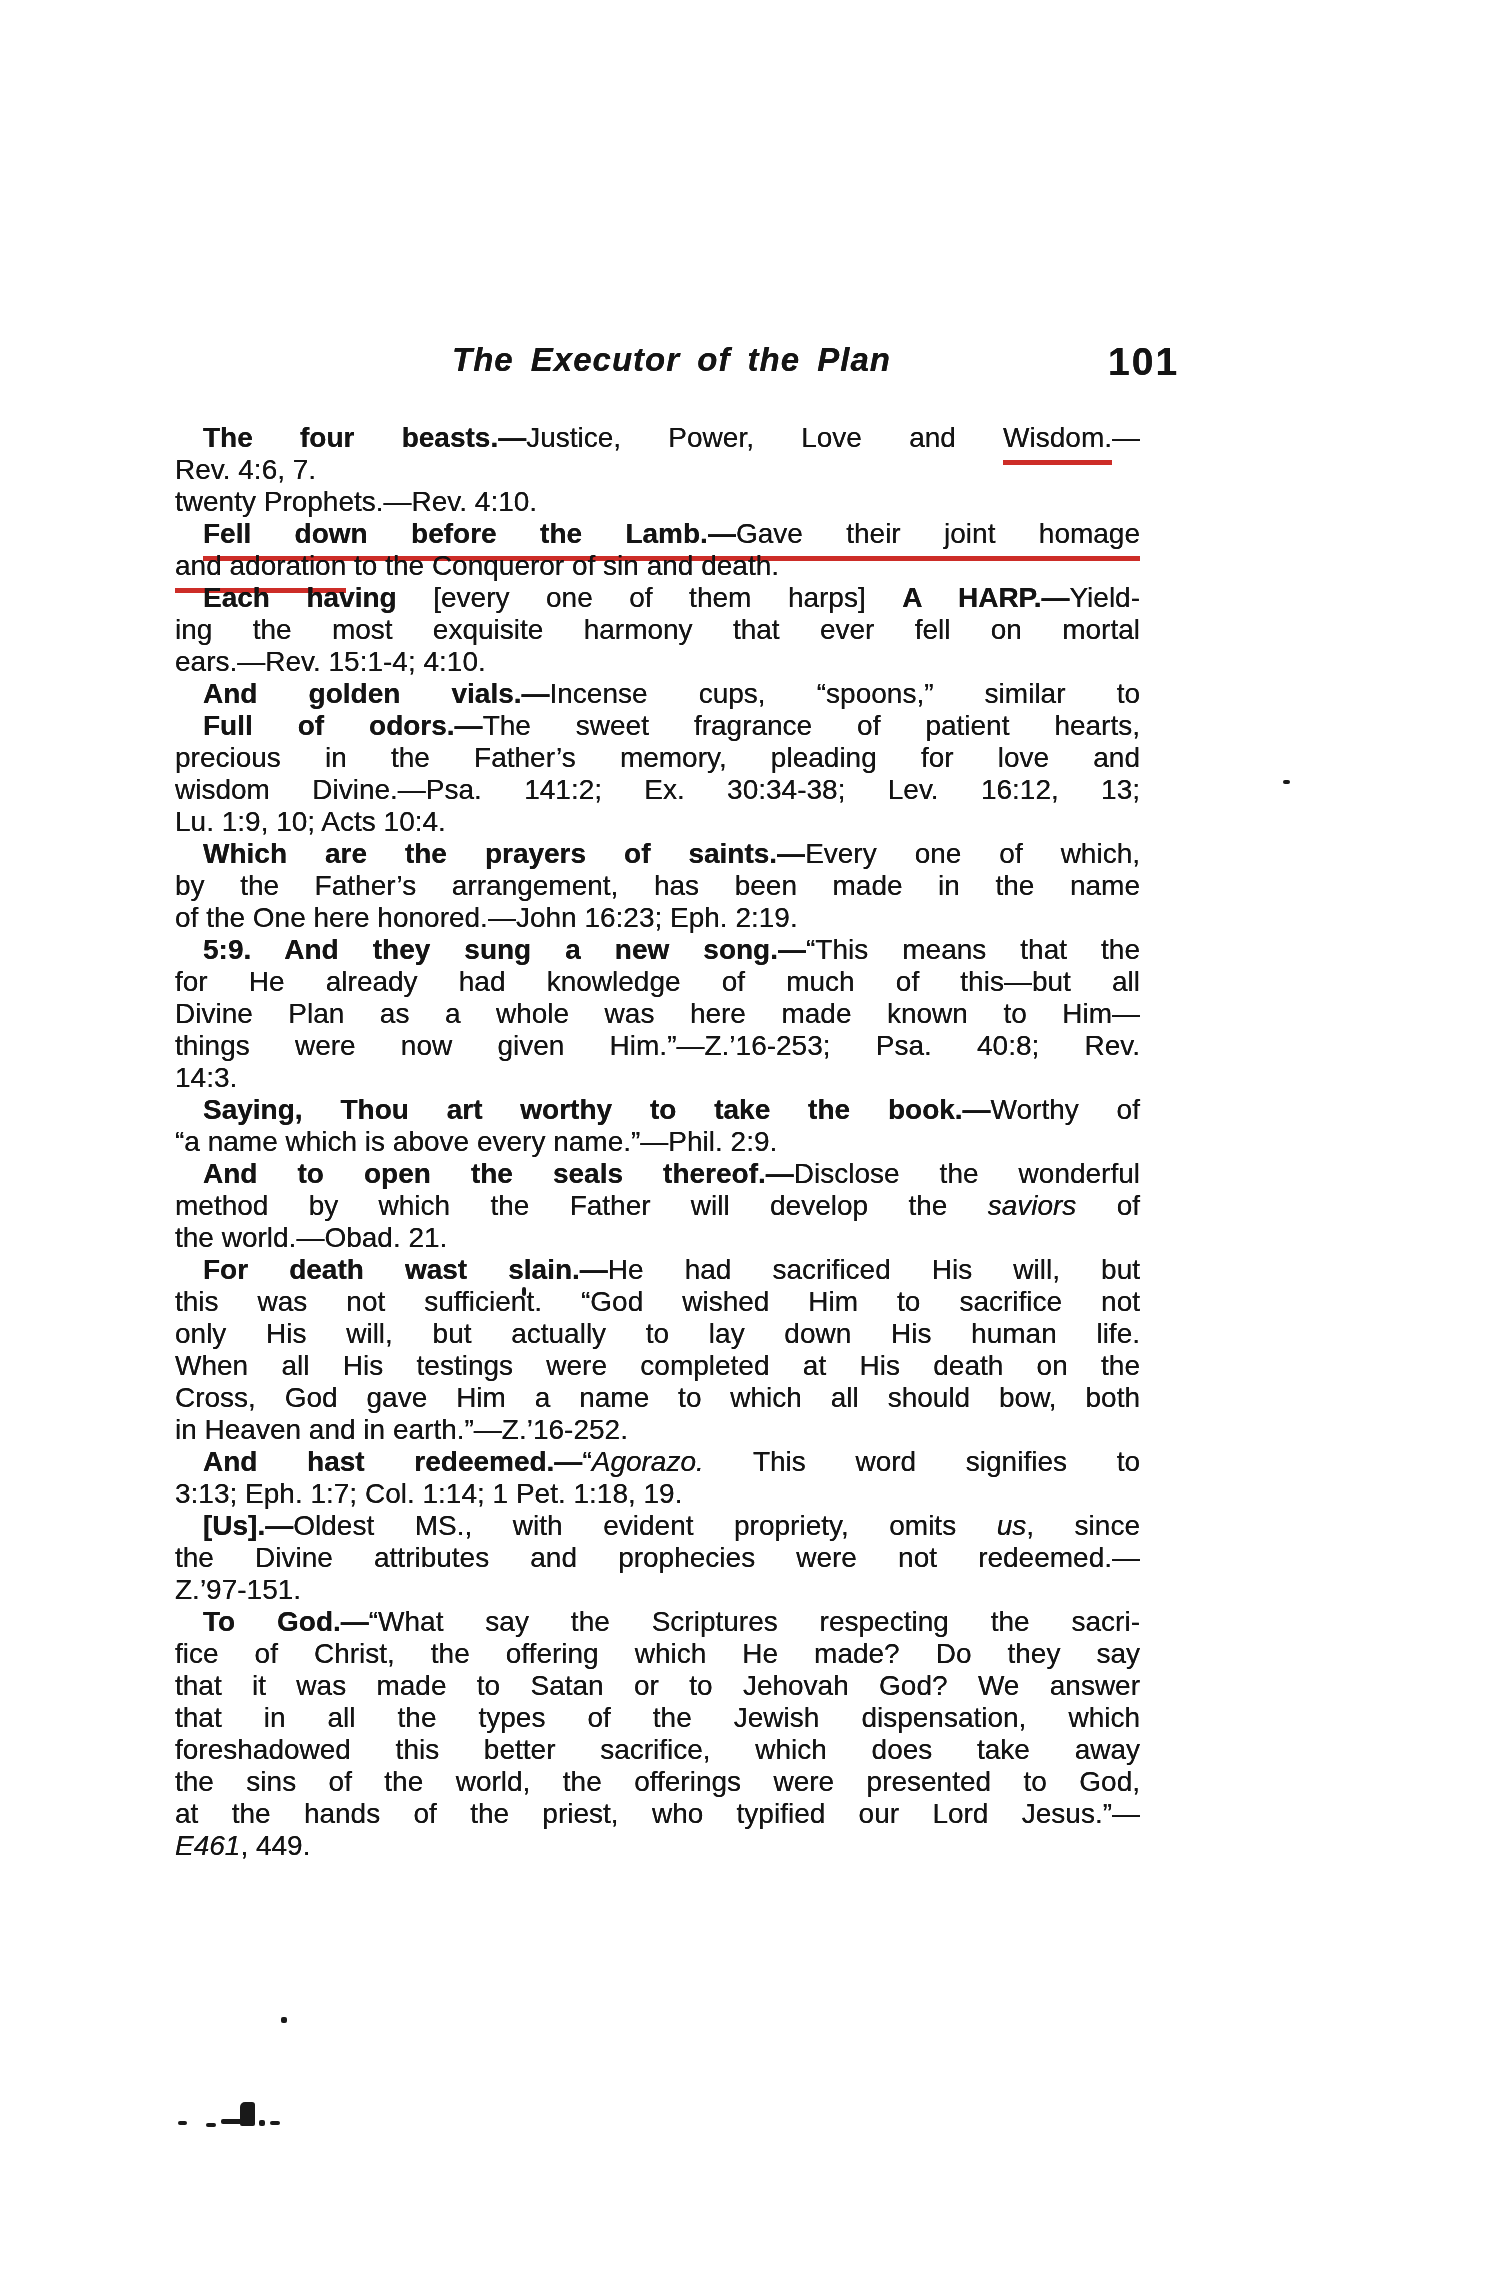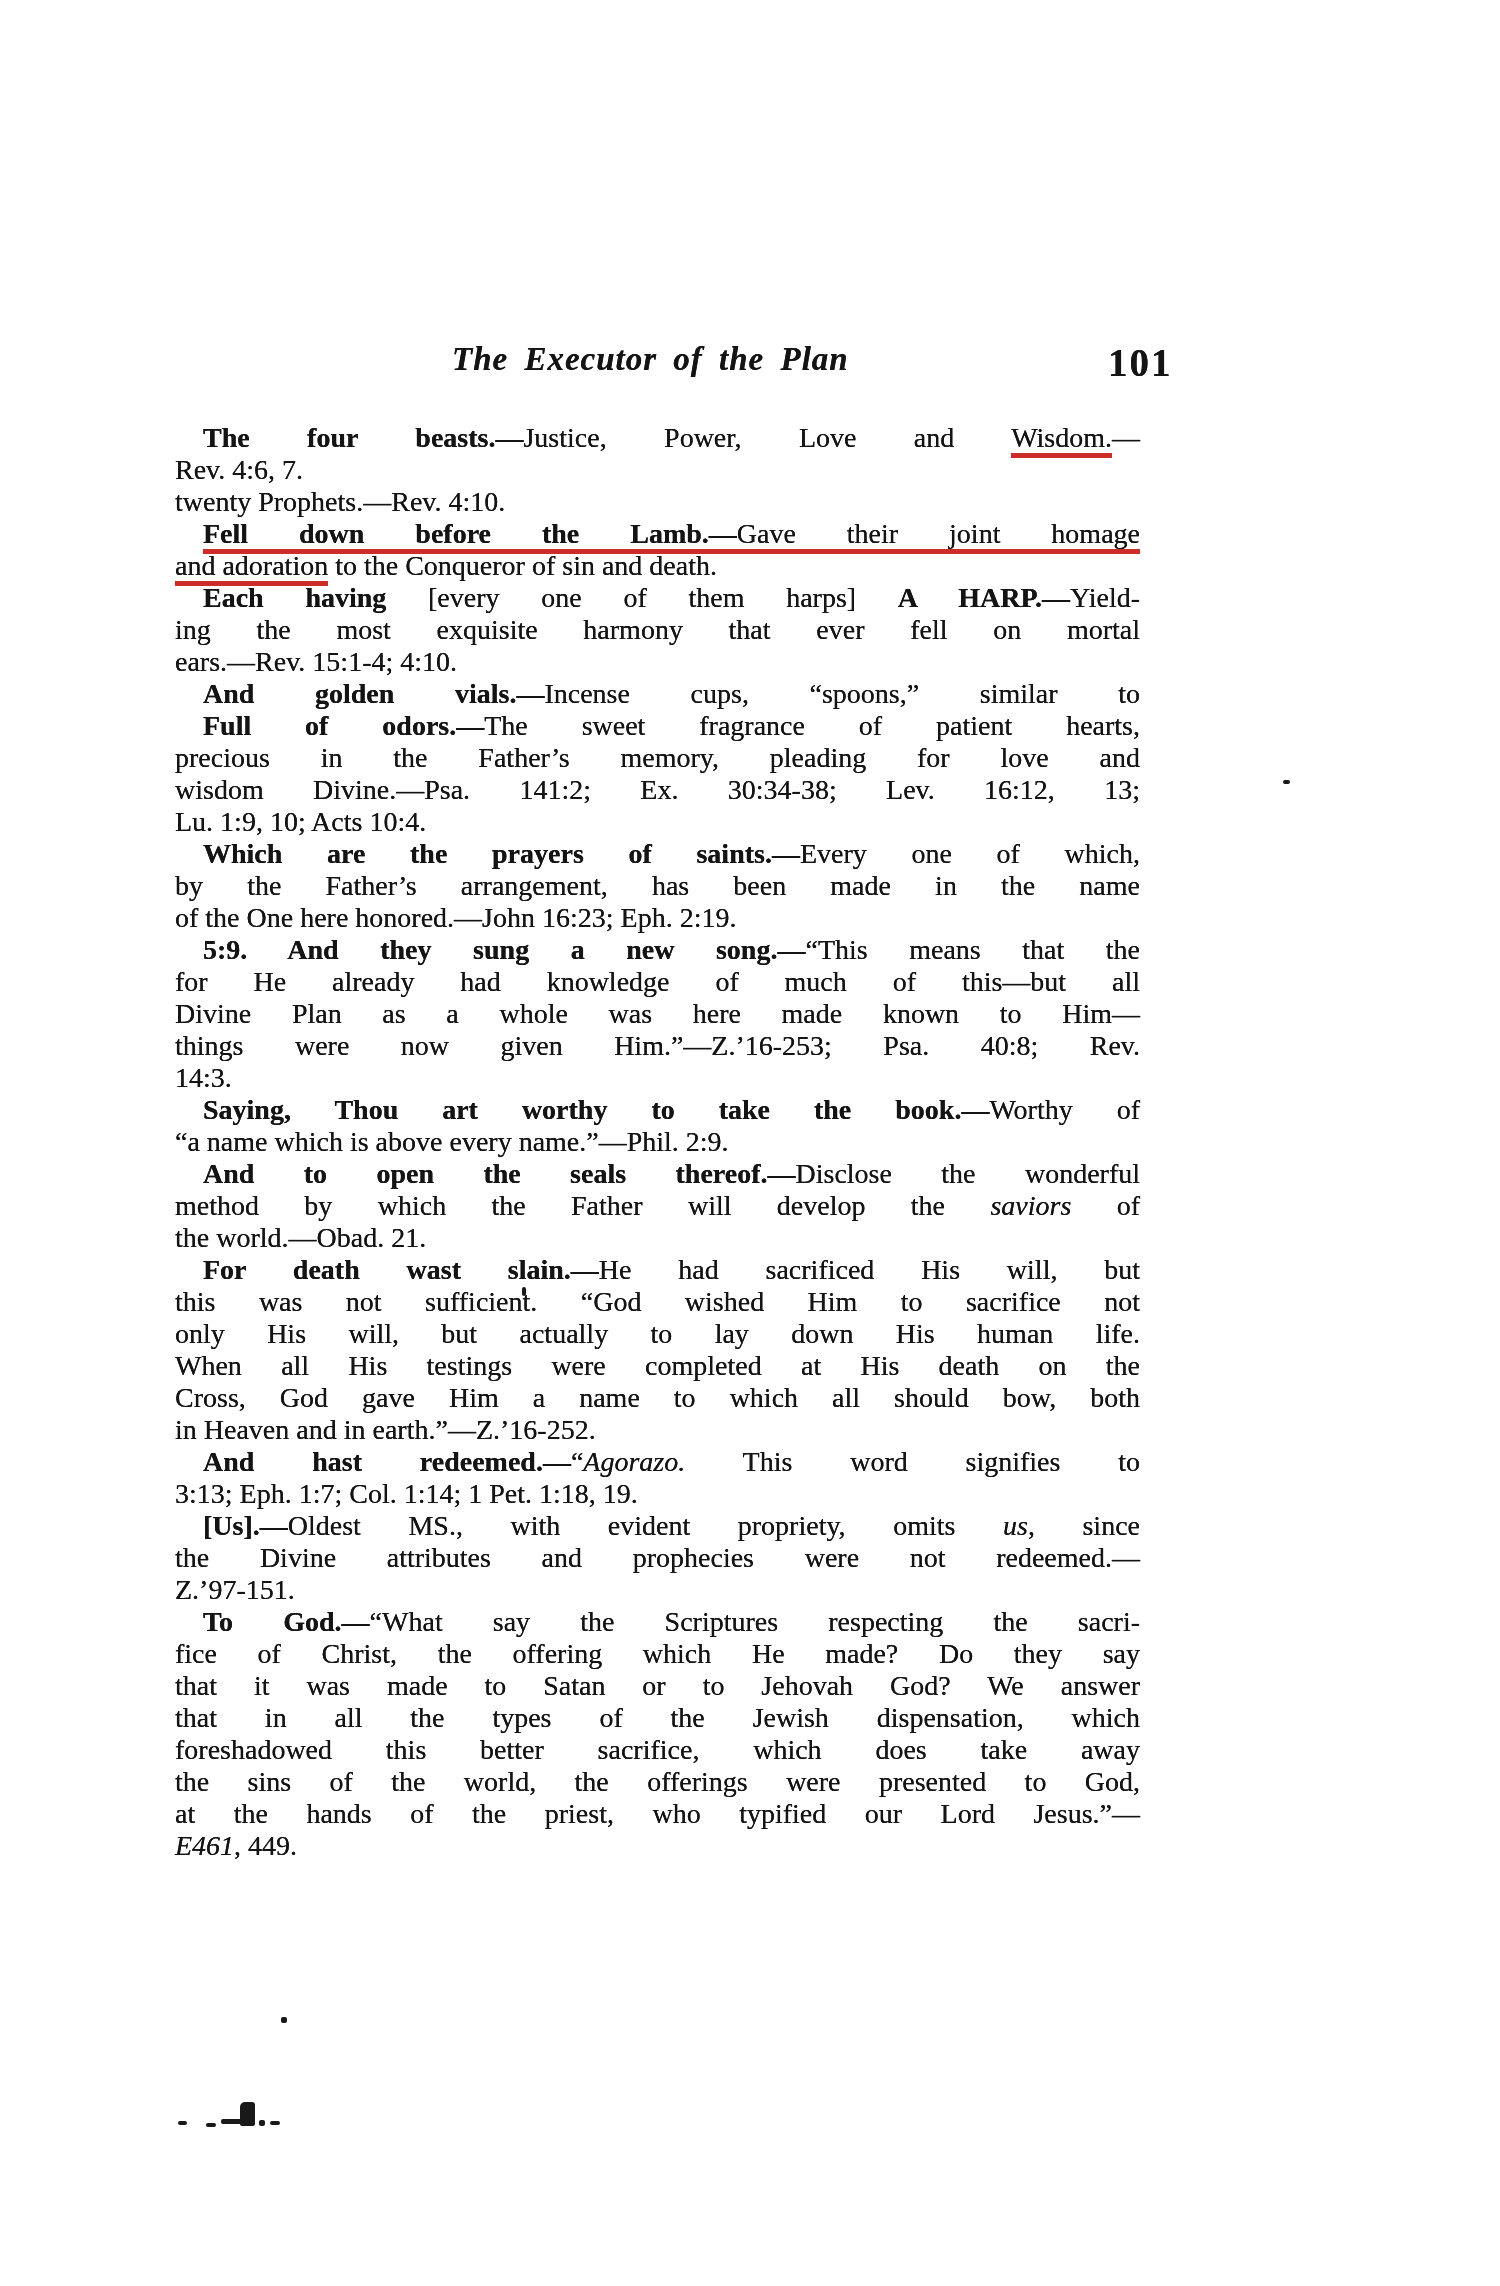--- a/index.html
+++ b/index.html
@@ -1,21 +1,21 @@
 <!DOCTYPE html>
 <html><head>
 <meta charset="utf-8">
 <title>Scanned page</title>
 <style>
   html,body{margin:0;padding:0;background:#ffffff;}
   .page{
     position:relative;
     width:1500px;height:2286px;
     background:#ffffff;
-    font-family:Liberation Serif, serif;
+    font-family:Liberation Sans, sans-serif;
     color:#141414;
     overflow:hidden;
   }
   .running-head{
     position:absolute;
     left:452px;top:341px;
     font-size:33px;
     font-weight:bold;
     font-style:italic;
     letter-spacing:1px;
@@ -42,21 +42,21 @@
     line-height:32px;
     text-align:justify;
     text-align-last:justify;
     white-space:nowrap;
     white-space:normal;
   }
   .line.end{text-align-last:left;}
   .line.ind{text-indent:28px;}
   .s-b{font-weight:bold;}
   .s-i{font-style:italic;}
-  .s-ru{border-bottom:5px solid #cd2d28;padding-bottom:0;}
+  .s-ru{border-bottom:5px solid #cd2d28;padding-bottom:7px;}
   .scan-mark{
     position:absolute;
     background:#191919;
     border-radius:2px;
   }
   .scan-mark.blob{border-radius:5px 3px 2px 2px;}
 </style>
 </head>
 <body>
 

